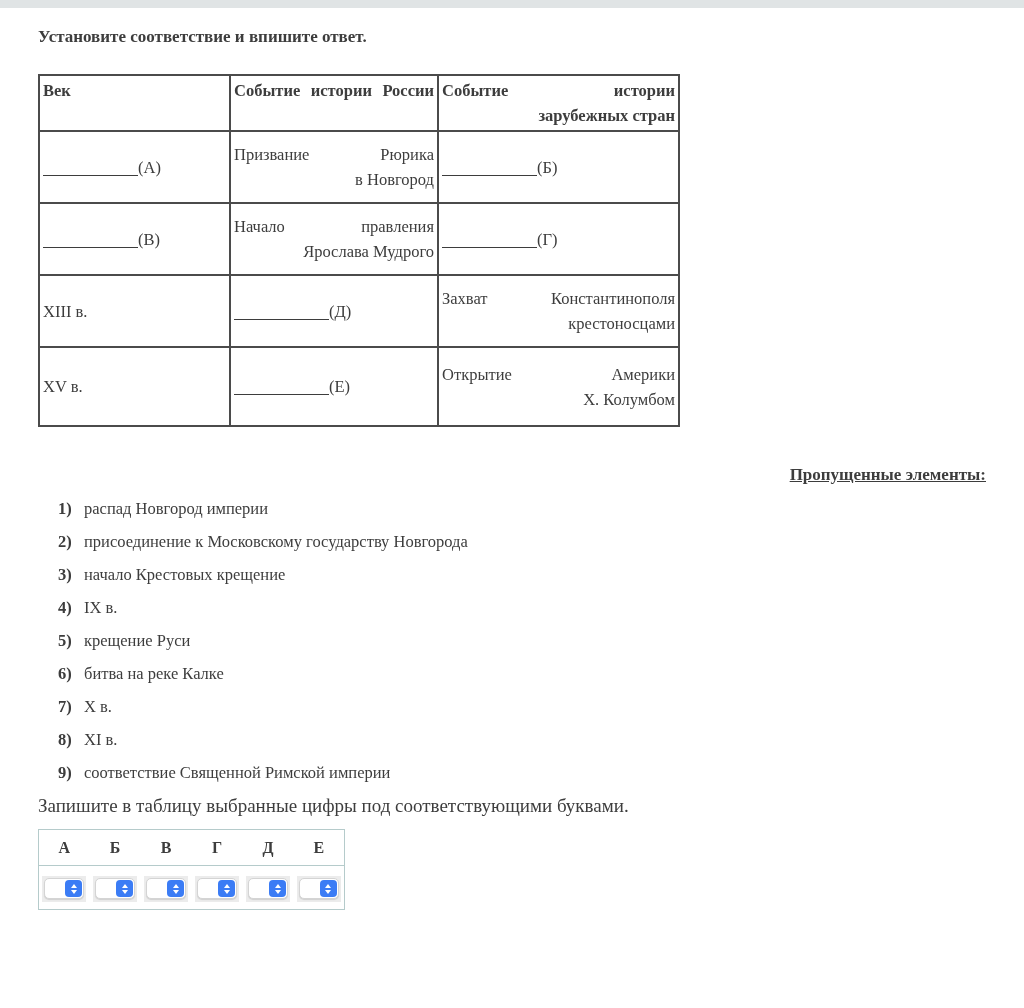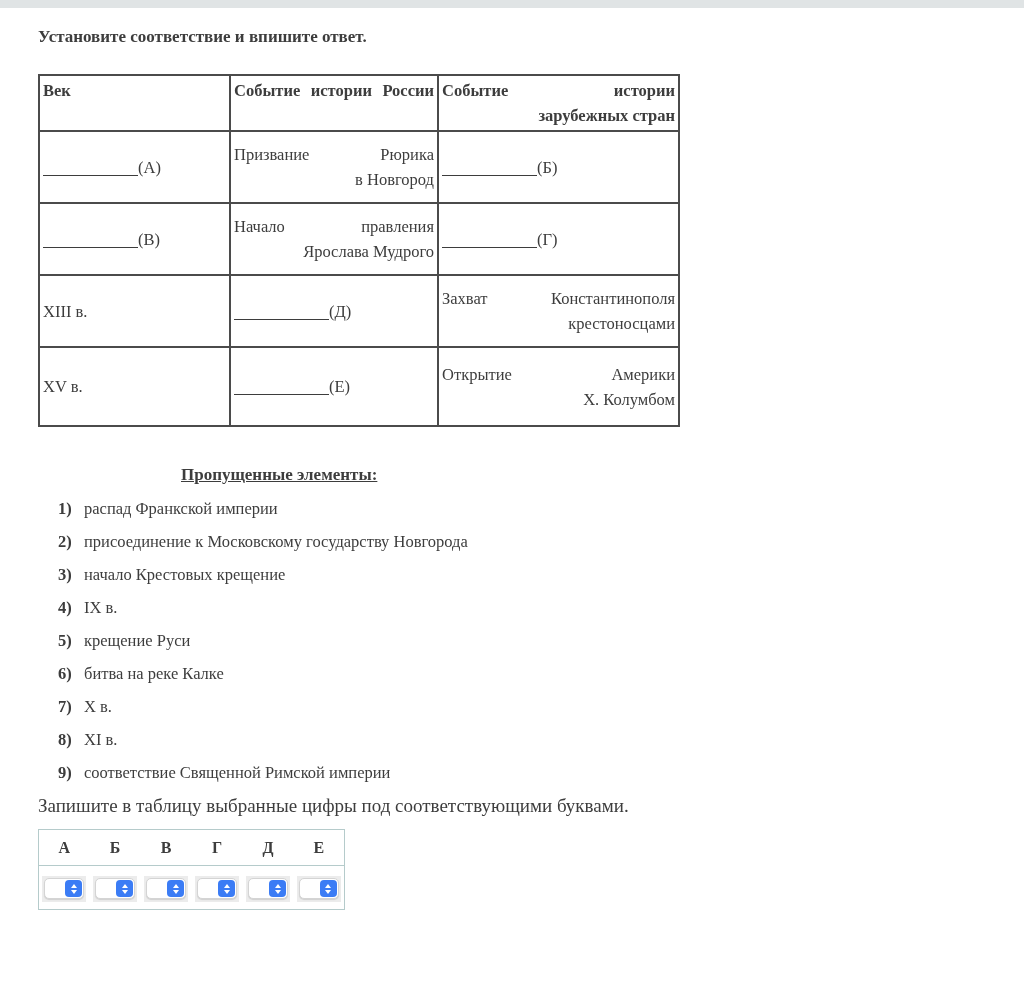--- a/index.html
+++ b/index.html
@@ -70,20 +70,21 @@
     border-bottom: 1.5px solid #3d3d3d;
     vertical-align: -3px;
   }
   
   .missing-heading {
     margin: 38px 0 0 143px;
     font-size: 17px;
     font-weight: bold;
     text-decoration: underline;
     line-height: 19px;
+    text-align: right;
   }
   .missing-list {
     margin: 15px 0 0 20px;
     padding: 0;
     list-style: none;
   }
   .missing-list li {
     display: flex;
     margin-bottom: 14px;
     font-size: 16.5px;
@@ -229,21 +230,21 @@
       </td>
     </tr>
   </tbody>
     </table>
 
   <div class="missing-heading">Пропущенные элементы:</div>
 
   <ul class="missing-list">
     <li>
         <span class="num">1)</span>
-        <span>распад Франкской империи</span>
+        <span>распад Новгород империи</span>
       </li>
     <li>
         <span class="num">2)</span>
         <span>присоединение к Московскому государству Новгорода</span>
       </li>
     <li>
         <span class="num">3)</span>
         <span>начало Крестовых крещение</span>
       </li>
     <li>

